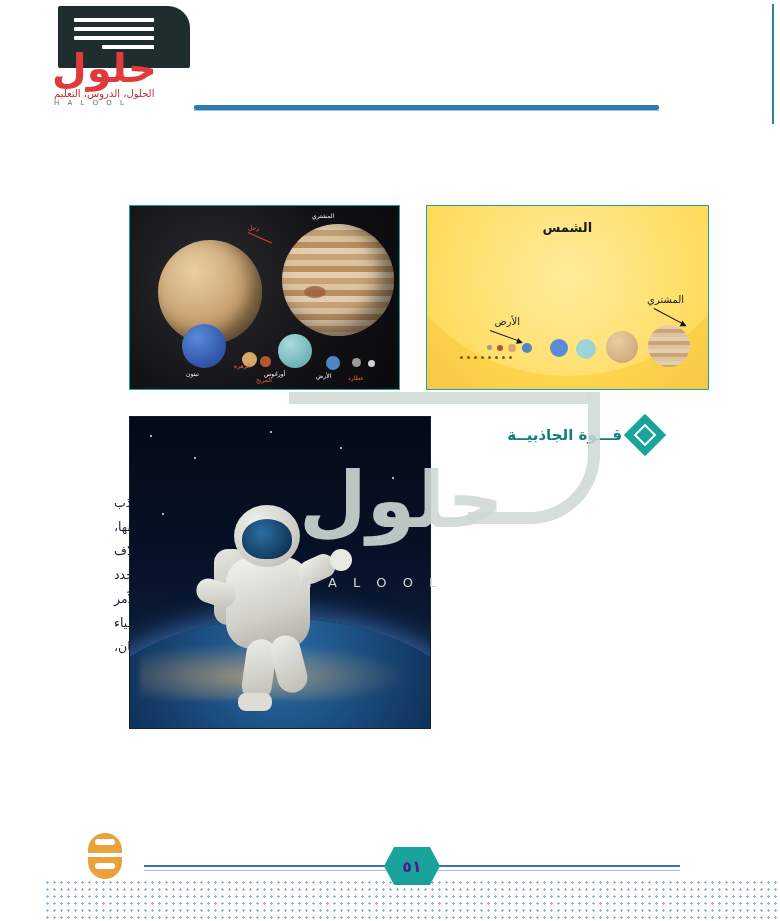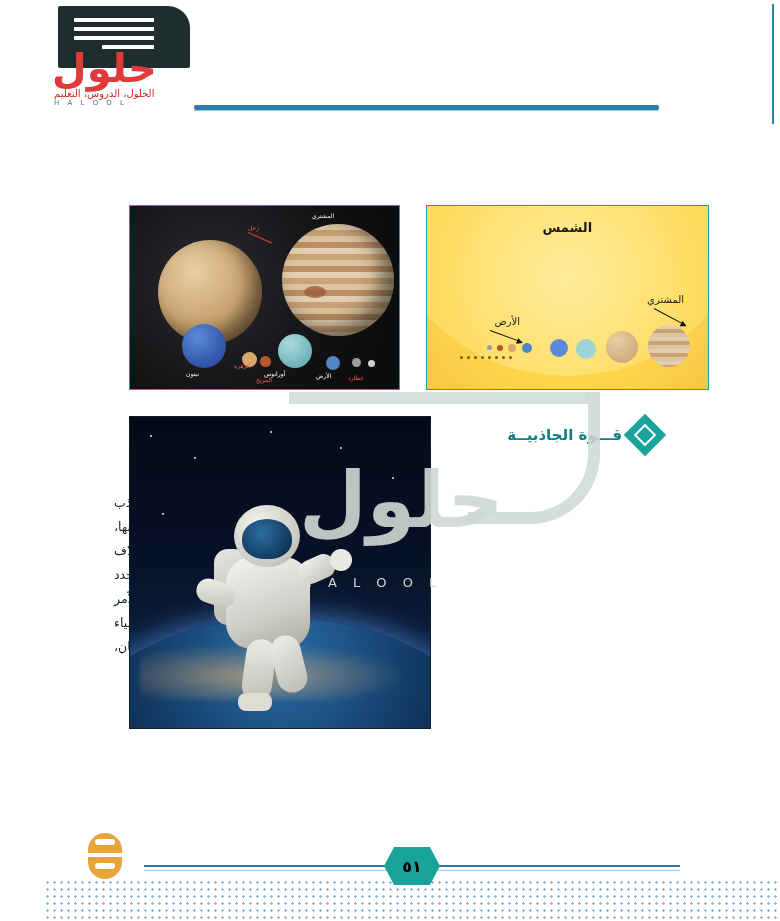--- a/index.html
+++ b/index.html
@@ -300,21 +300,21 @@
   .foot-line{
     position:absolute;left:100px;right:100px;bottom:54px;height:2px;background:#2f7bb0;
   }
   .foot-line2{
     position:absolute;left:100px;right:100px;bottom:50px;height:1px;background:#9fc6e0;
   }
   .page-badge{
     position:absolute;left:50%;transform:translateX(-50%);bottom:36px;
     width:56px;height:38px;background:#1aa39a;
     clip-path:polygon(18% 0,82% 0,100% 50%,82% 100%,18% 100%,0 50%);
-    color:#000000;font-size:16px;display:flex;align-items:center;justify-content:center;
+    color:#4c1d95;font-size:16px;display:flex;align-items:center;justify-content:center;
     font-weight:bold;
   }
   .dotgrid{
     position:absolute;left:0;right:0;bottom:0;height:42px;
     background-image:radial-gradient(#2f7bb0 1px, transparent 1.2px);
     background-size:7px 7px;opacity:.55;
   }
   .foot-emblem{
     position:absolute;left:44px;bottom:40px;width:34px;height:48px;
   }

